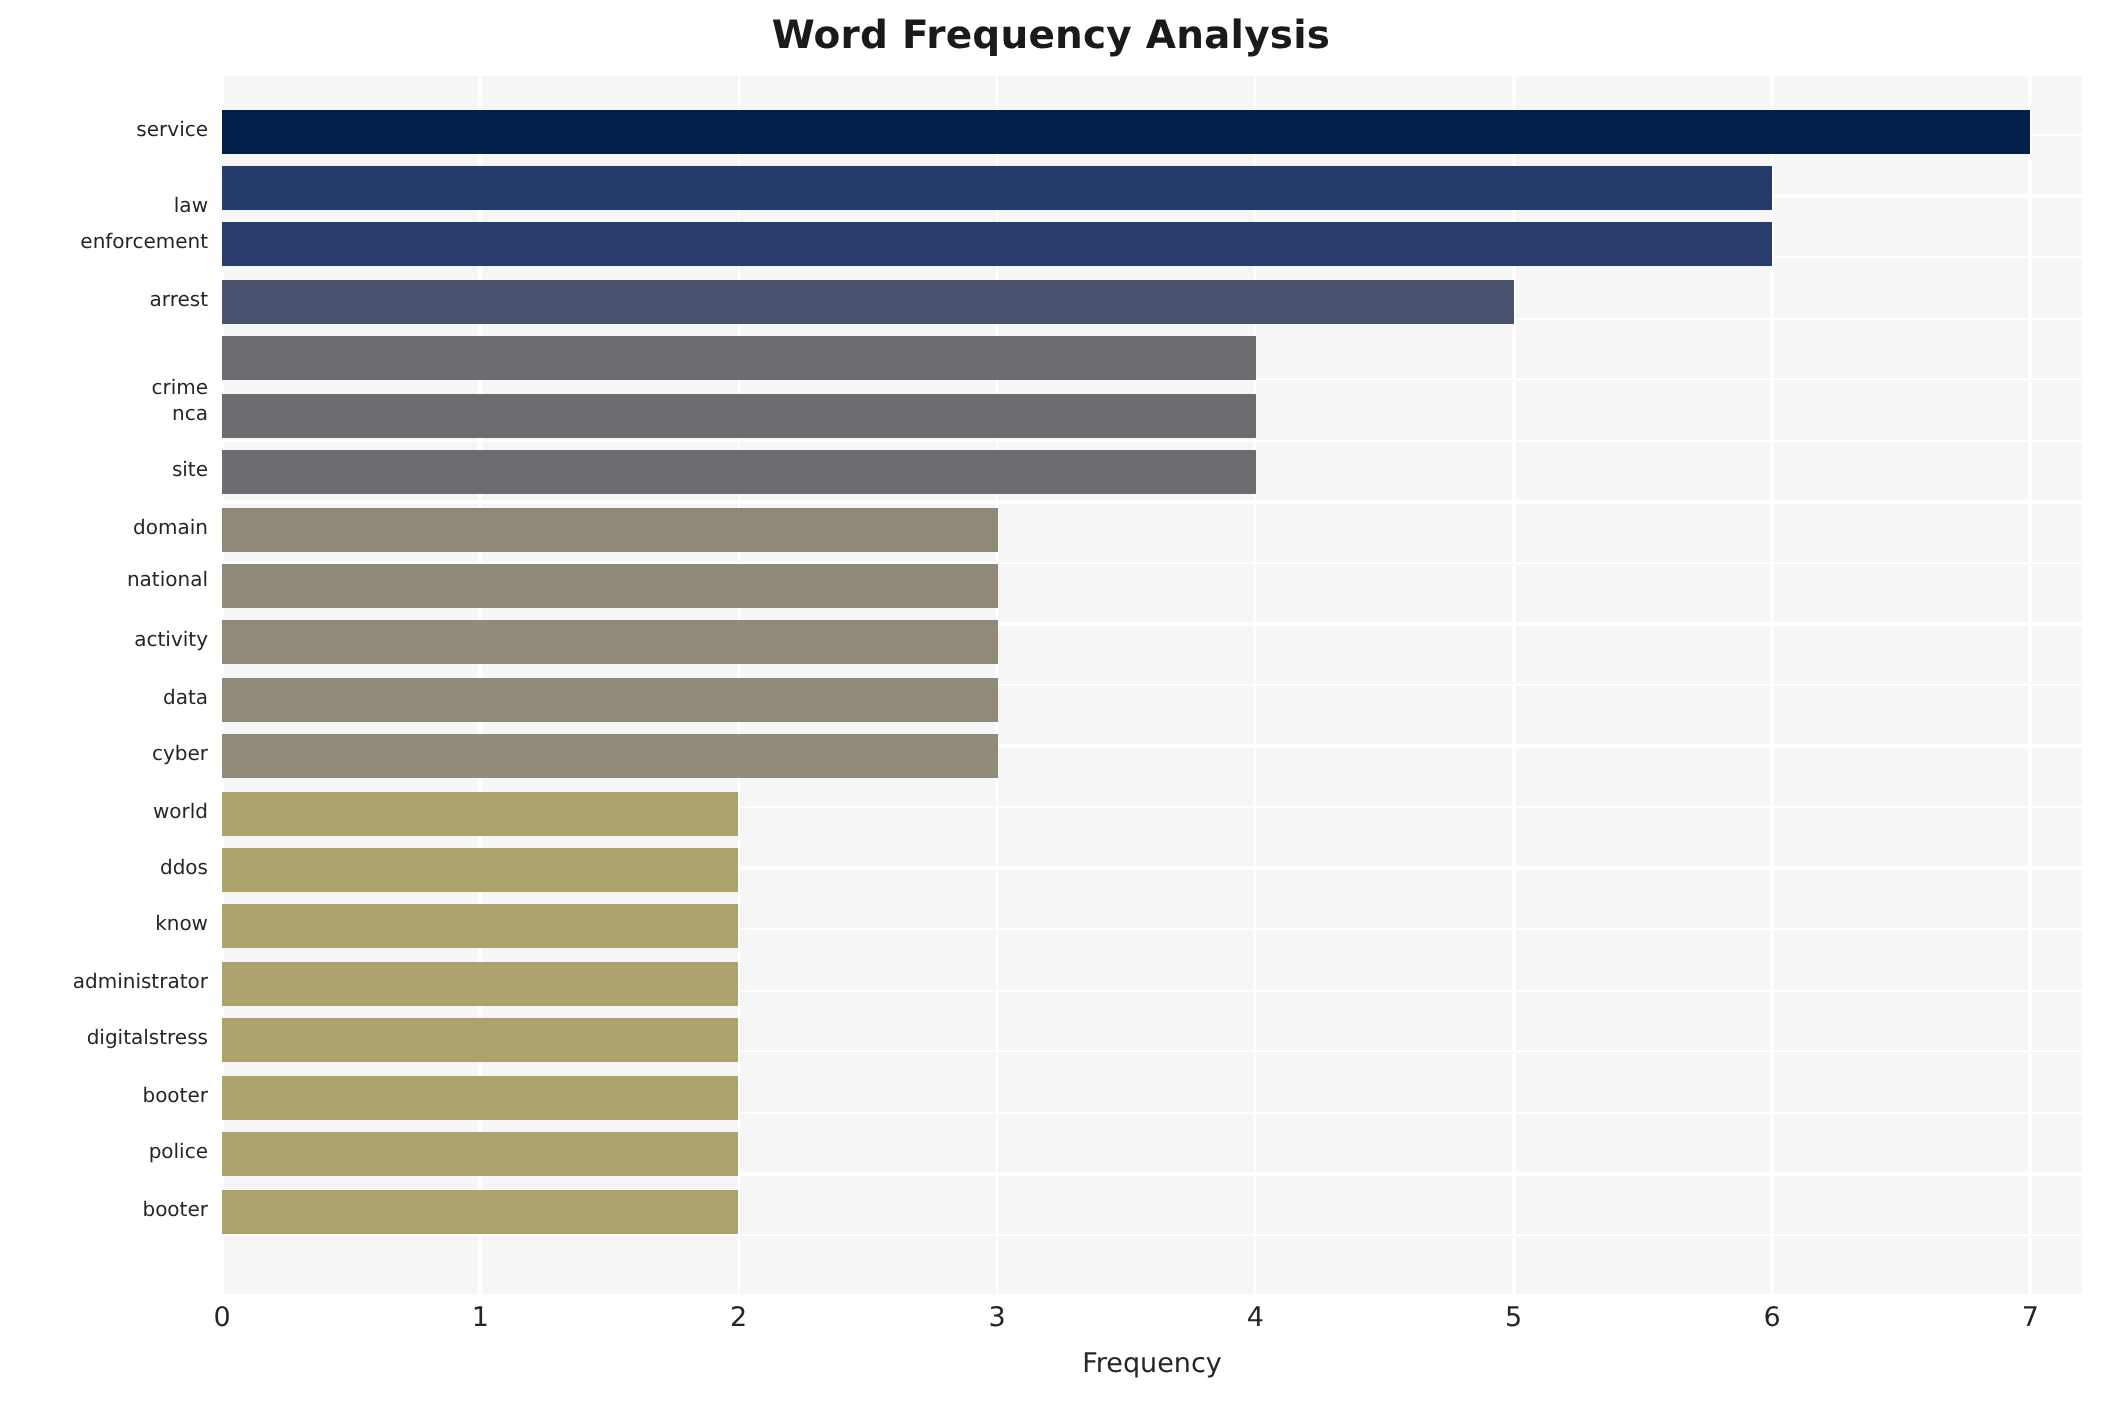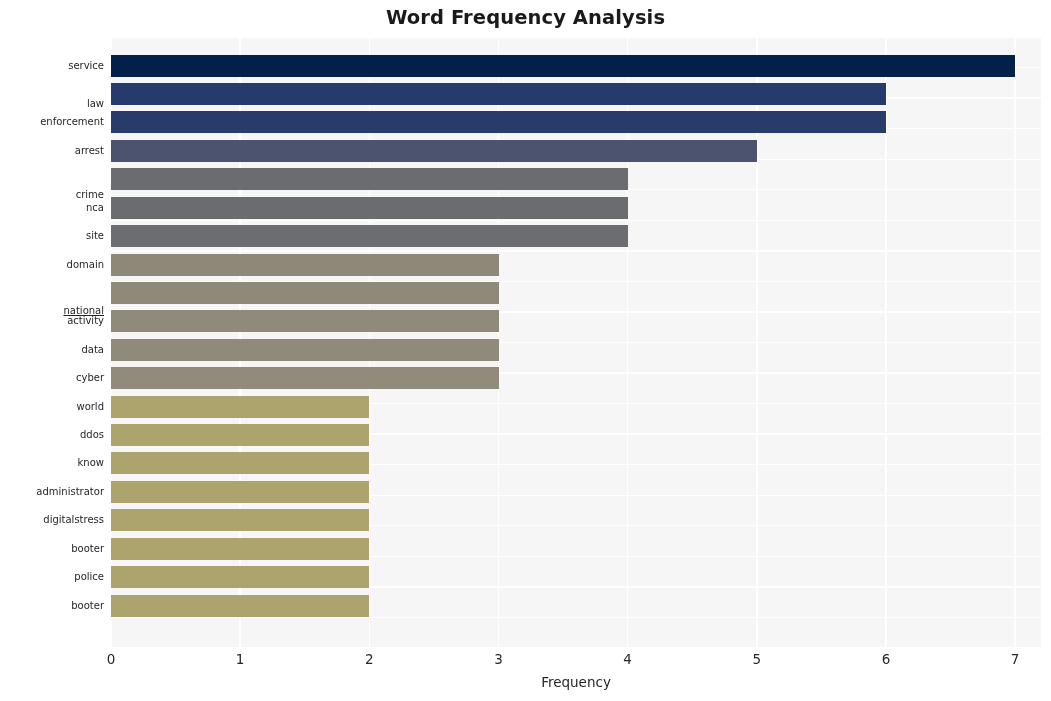--- a/index.html
+++ b/index.html
@@ -177,21 +177,21 @@
 
   <div id="y-tick-labels">
       <div class="y-tick-label" style="top: 20.6px;">service</div>
       <div class="y-tick-label" style="top: 49.02px; margin-top: 10px;">law</div>
       <div class="y-tick-label" style="top: 77.44px;">enforcement</div>
       <div class="y-tick-label" style="top: 105.86px;">arrest</div>
       <div class="y-tick-label" style="top: 134.28px; margin-top: 16px;">crime</div>
       <div class="y-tick-label" style="top: 162.7px;">nca</div>
       <div class="y-tick-label" style="top: 191.12px;">site</div>
       <div class="y-tick-label" style="top: 219.54px;">domain</div>
-      <div class="y-tick-label" style="top: 266px; text-decoration: underline;">national</div>
+      <div class="y-tick-label" style="top: 246px;">national</div>
       <div class="y-tick-label" style="top: 276.38px;">activity</div>
       <div class="y-tick-label" style="top: 304.8px;">data</div>
       <div class="y-tick-label" style="top: 333.22px;">cyber</div>
       <div class="y-tick-label" style="top: 361.64px;">world</div>
       <div class="y-tick-label" style="top: 390.06px;">ddos</div>
       <div class="y-tick-label" style="top: 418.48px;">know</div>
       <div class="y-tick-label" style="top: 446.9px;">administrator</div>
       <div class="y-tick-label" style="top: 475.32px;">digitalstress</div>
       <div class="y-tick-label" style="top: 503.74px;">booter</div>
       <div class="y-tick-label" style="top: 532.16px;">police</div>

